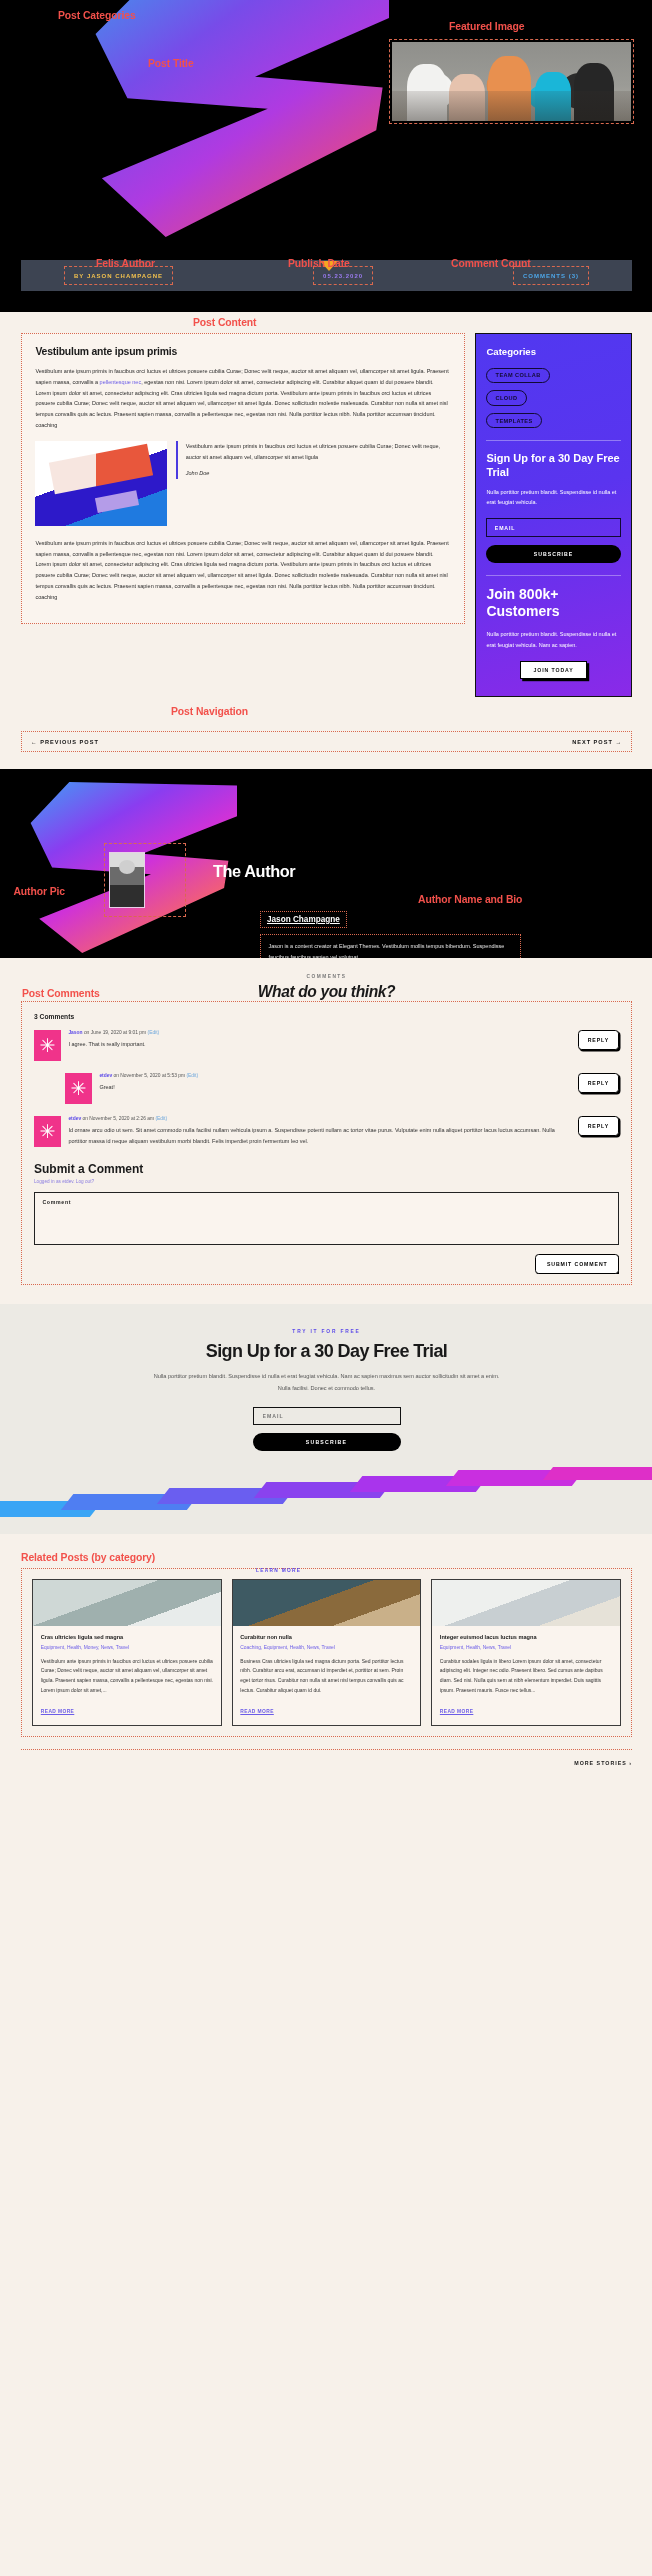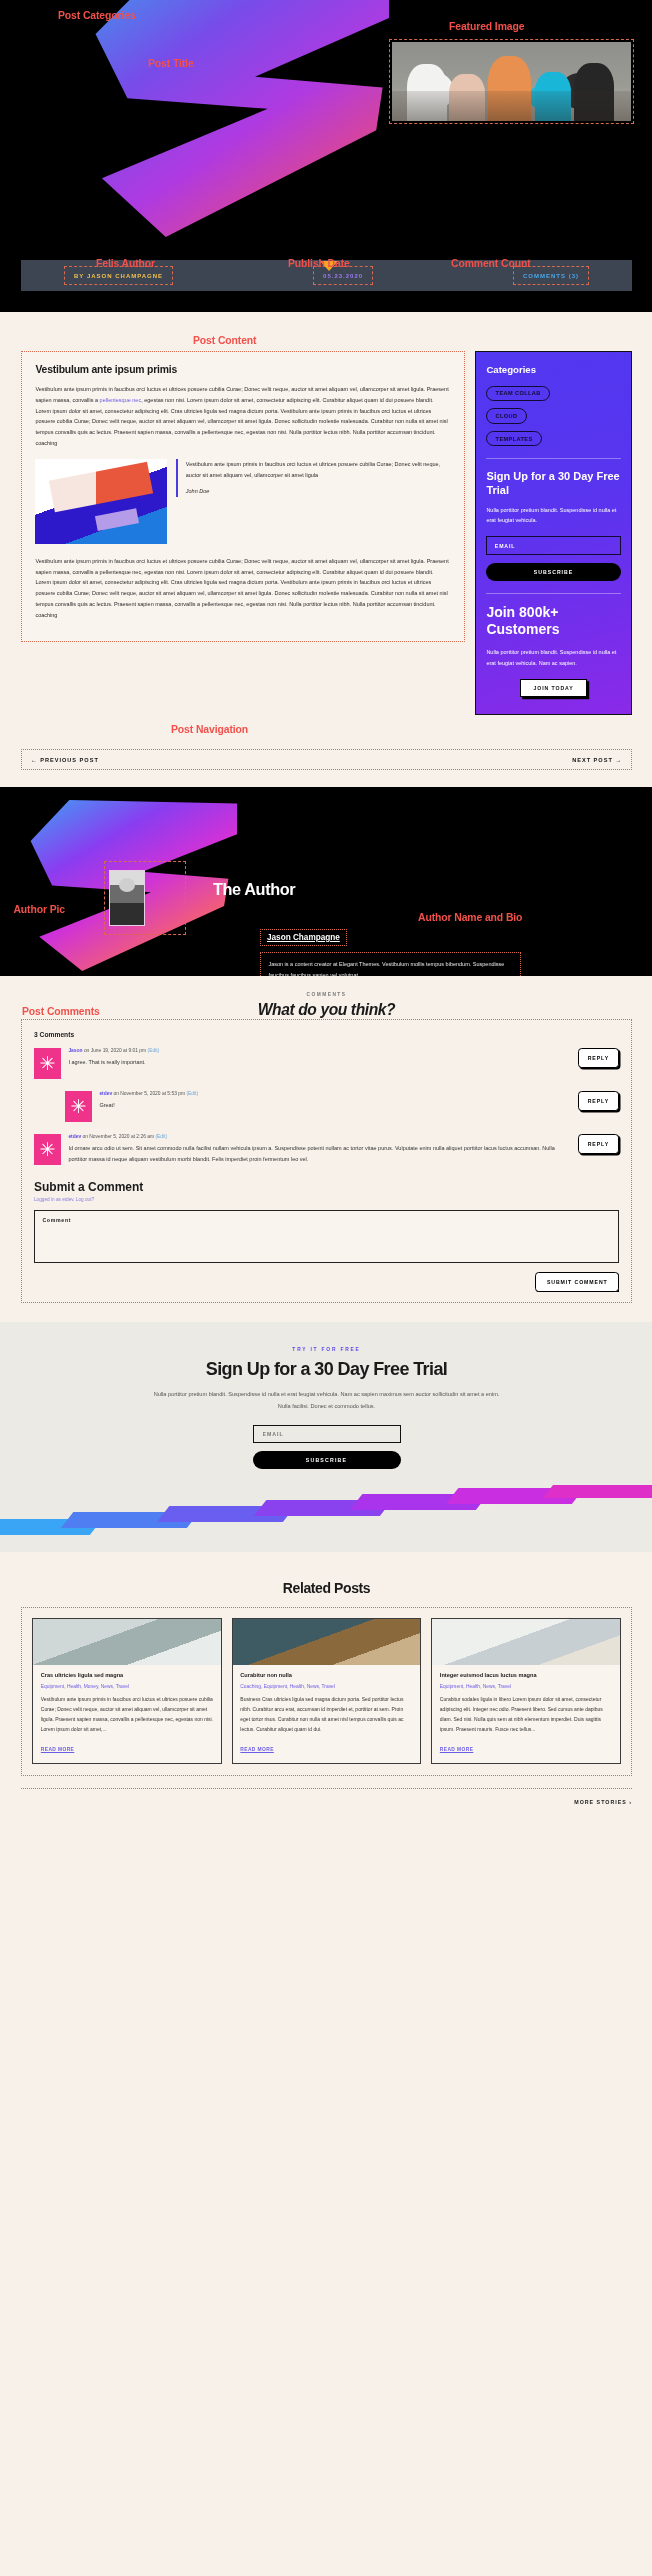--- a/index.html
+++ b/index.html
@@ -101,21 +101,21 @@
     font-size: 6px;
     font-weight:bold;
     letter-spacing: 1px;
     padding: 5.2px 9px;
   }
   .meta-author { color:#f2c14e; }
   .meta-date { color:#9b7bf0; }
   .meta-comments { color:#4da6e8; }
 
   
-  .content-wrap { padding: 23px 21px 0 21px; position:relative; }
+  .content-wrap { padding: 5px 21px 0 21px; position:relative; }
   .content-grid { display:flex; gap: 10.4px; align-items:flex-start; }
   .post-body {
     flex: 1;
     border:0.7px dotted #d9694f;
     padding: 12px 13.4px 13.4px 13.4px;
     background:#faf4ee;
   }
   .post-body h2 { font-size: 10.4px; margin-bottom: 9px; letter-spacing:-0.2px;}
   .post-body p { font-size: 5.5px; line-height: 1.95; margin-bottom: 7.4px; color:#2b2b2b;}
   .post-body a.inline { color:#6b5ce7; text-decoration:none;}
@@ -481,21 +481,24 @@
     <div class="stripe" style="left:67px;   top:27px; background:#4f7ef2;"></div>
     <div class="stripe" style="left:163px;  top:21px; background:#6a5ef0;"></div>
     <div class="stripe" style="left:260px;  top:15px; background:#8a42ee;"></div>
     <div class="stripe" style="left:356px;  top:9px; background:#a934ec;"></div>
     <div class="stripe" style="left:452px;  top:3px;  background:#c92fe0;"></div>
     <div class="stripe" style="left:549px;  top:-3px; background:#de2fc8;"></div>
   </div>
 </div>
 
 <div class="related">
-  <div class="rel-h">Related Posts</div>
+  <div style="position:relative;height:19px;">
+    <div class="annot" style="left:21px; top:3px;">Related Posts (by category)</div>
+    <div class="rel-learn">LEARN MORE</div>
+  </div>
 
   <div class="rel-box">
     <div class="rel-card">
       <div class="rel-img a"></div>
       <div class="rel-body">
         <div class="rel-title">Cras ultricies ligula sed magna</div>
         <div class="rel-cats">Equipment, Health, Money, News, Travel</div>
         <div class="rel-text">Vestibulum ante ipsum primis in faucibus orci luctus et ultrices posuere cubilia Curae; Donec velit neque, auctor sit amet aliquam vel, ullamcorper sit amet ligula. Praesent sapien massa, convallis a pellentesque nec, egestas non nisi. Lorem ipsum dolor sit amet,...</div>
         <a href="#" class="rel-more">READ MORE</a>
       </div>

